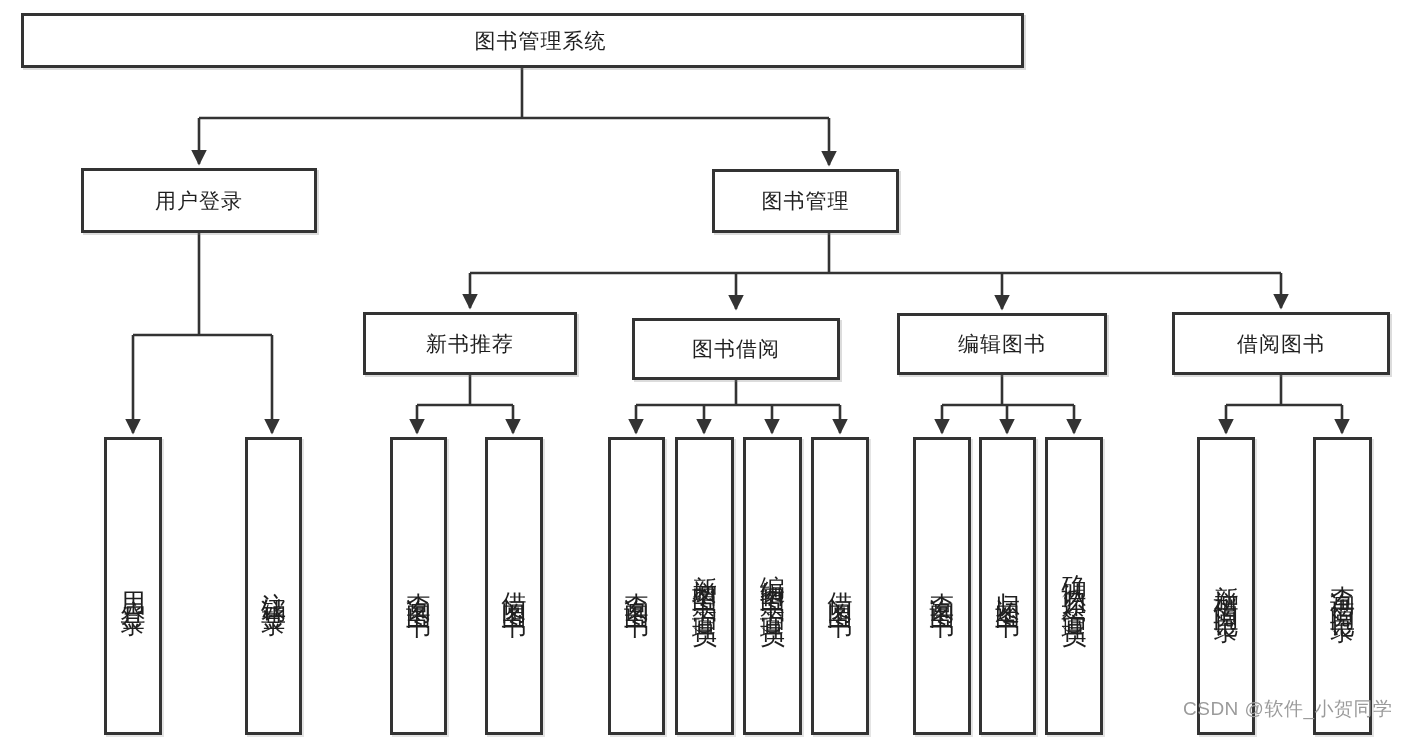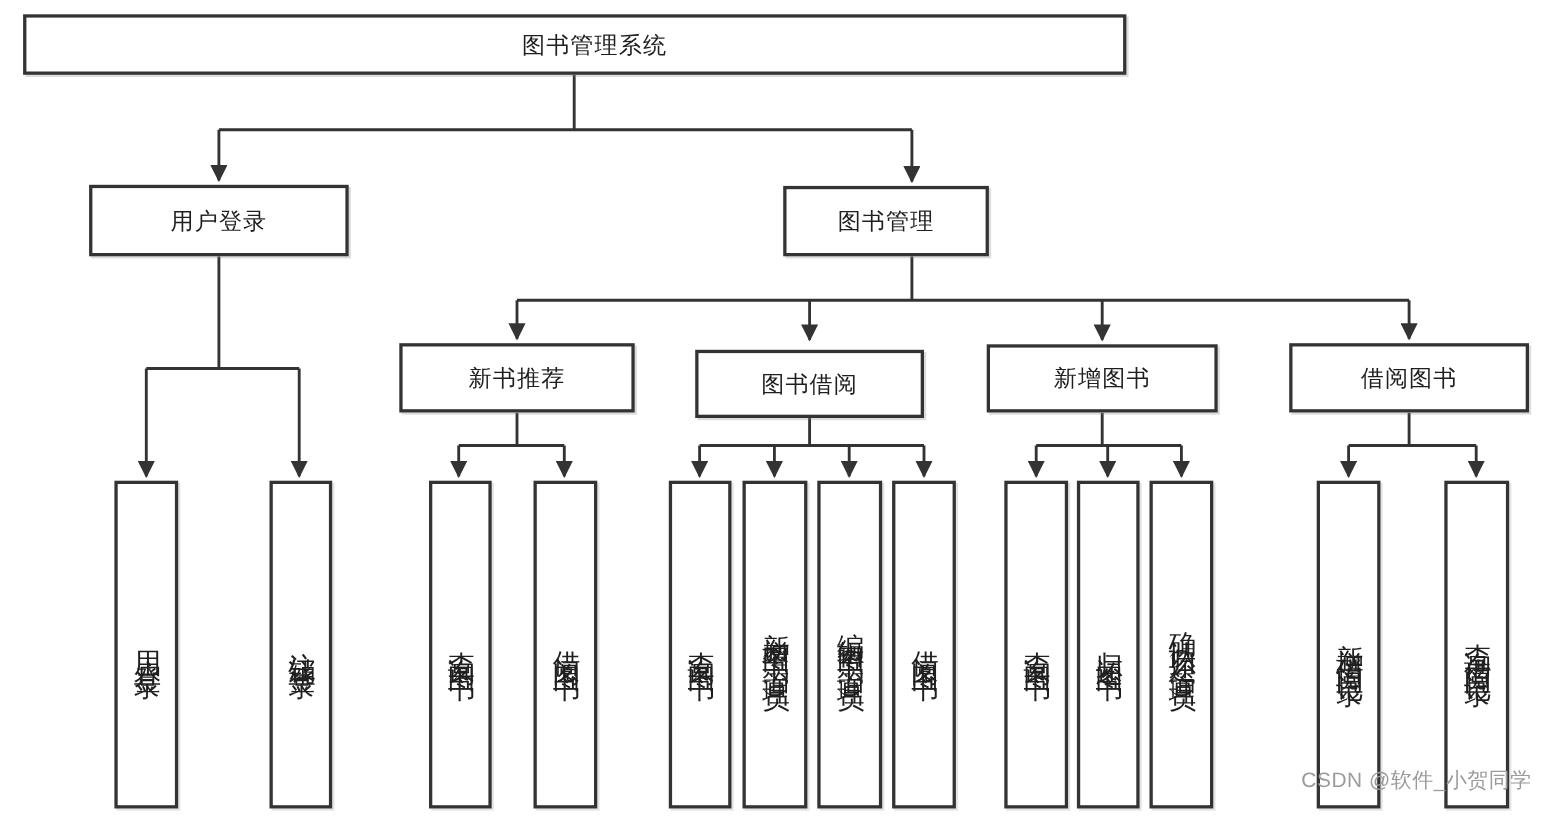--- a/index.html
+++ b/index.html
@@ -95,21 +95,21 @@
     </g>
   </svg>
 
   <div class="node" style="left:21px;top:13px;width:1003px;height:55px;padding-left:36px;">图书管理系统</div>
 
   <div class="node" style="left:81px;top:168px;width:236px;height:65px;">用户登录</div>
   <div class="node" style="left:712px;top:169px;width:187px;height:64px;">图书管理</div>
 
   <div class="node" style="left:363px;top:312px;width:214px;height:63px;">新书推荐</div>
   <div class="node" style="left:632px;top:298px;width:208px;height:62px;margin-top:20px;">图书借阅</div>
-  <div class="node" style="left:897px;top:313px;width:210px;height:62px;">新增图书</div>
+  <div class="node" style="left:897px;top:313px;width:210px;height:62px;">编辑图书</div>
   <div class="node" style="left:1172px;top:312px;width:218px;height:63px;">借阅图书</div>
 
   <div class="node leaf" style="left:104px;top:437px;width:58px;height:298px;">用户登录</div>
   <div class="node leaf" style="left:245px;top:437px;width:57px;height:298px;">注销登录</div>
 
   <div class="node leaf" style="left:390px;top:437px;width:57px;height:298px;">查询图书</div>
   <div class="node leaf" style="left:485px;top:437px;width:58px;height:298px;">借阅图书</div>
 
   <div class="node leaf" style="left:608px;top:437px;width:57px;height:298px;">查询图书</div>
   <div class="node leaf" style="left:675px;top:437px;width:59px;height:298px;">新增图书（管理员）</div>

